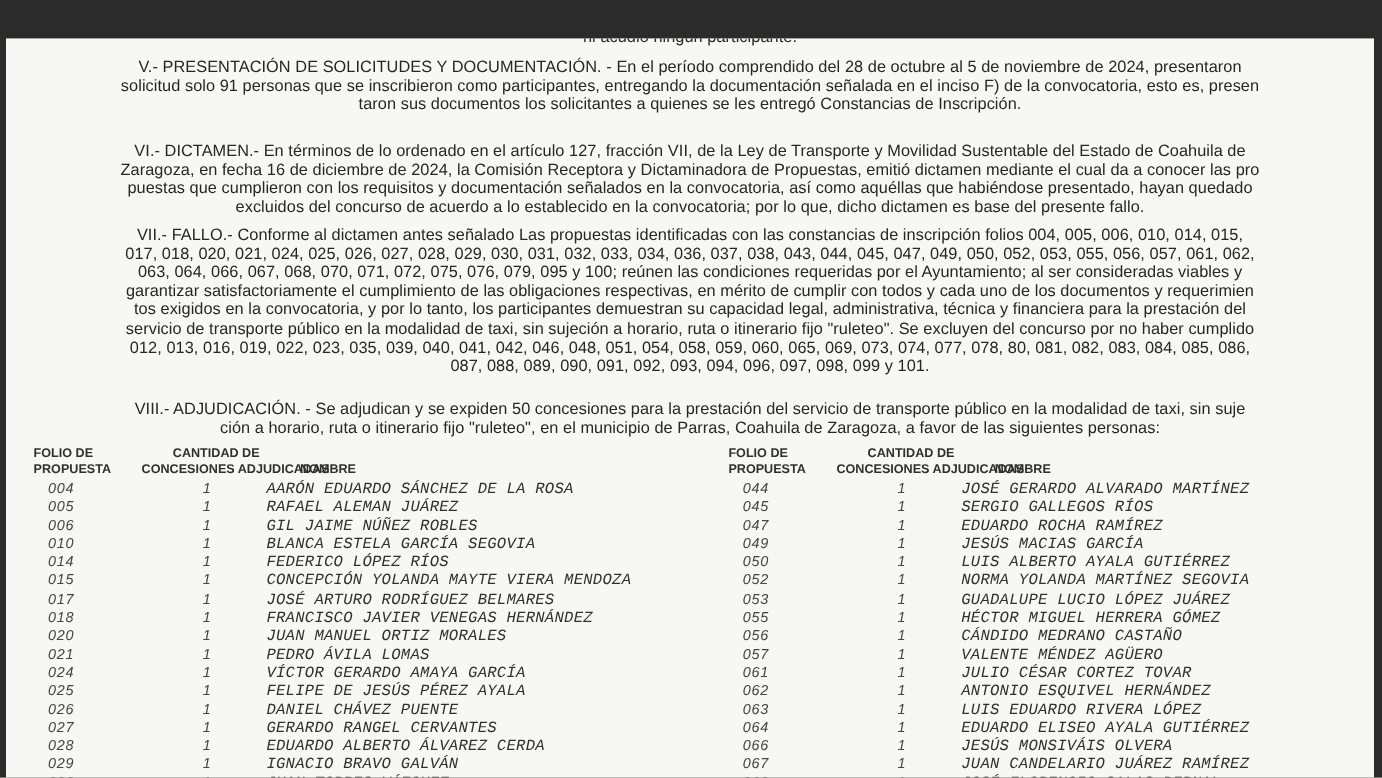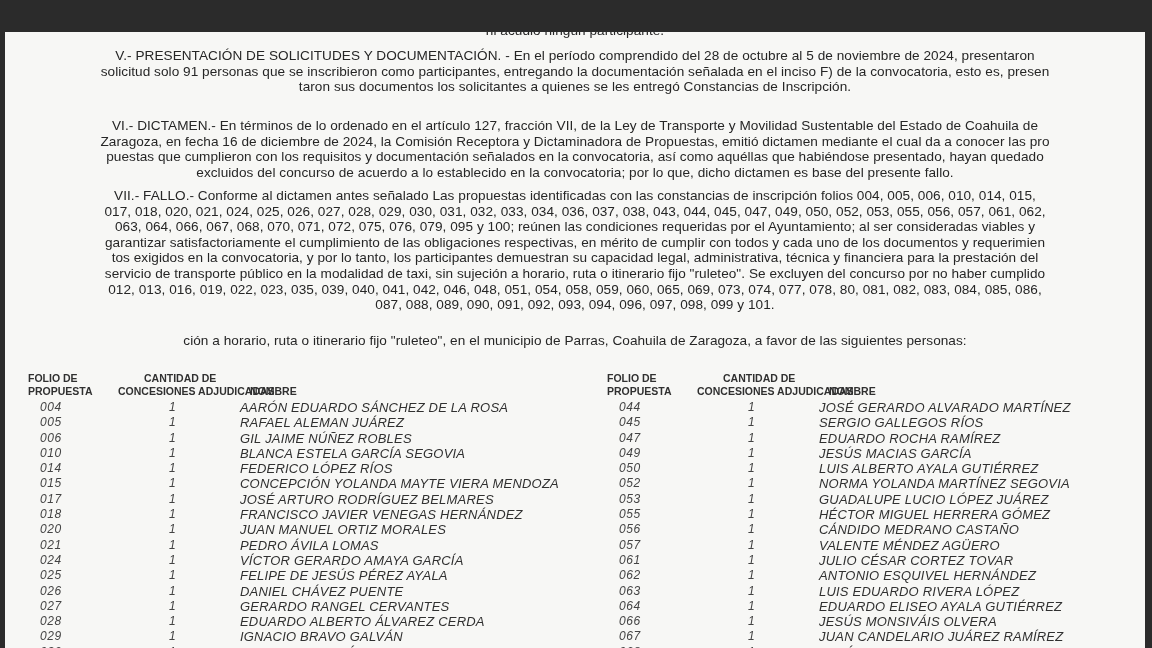--- a/index.html
+++ b/index.html
@@ -37,21 +37,21 @@
     .tbl.left { left: 23px; width: 530px; }
     .tbl.right { left: 602px; width: 540px; }
     .thead { position: relative; height: 28px; font-weight: bold; font-size: 10.5px; line-height: 13px; text-decoration: underline; }
     .th-folio { position: absolute; left: 0; top: 0; width: 90px; }
     .th-cant { position: absolute; left: 90px; top: 0; width: 170px; }
     .th-cant .c1 { display: block; padding-left: 26px; }
     .th-nombre { position: absolute; left: 222px; top: 13px; }
     .row { position: relative; height: 15.3px; font-style: italic; font-size: 13px; line-height: 15.3px; white-space: nowrap; }
     .row .folio { position: absolute; left: 12px; color: #444; font-size: 12px; letter-spacing: 0.6px; }
     .row .cant { position: absolute; left: 141px; color: #444; font-size: 12px; }
-    .row .nombre { position: absolute; left: 212px; letter-spacing: 0.2px; }
+    .row .nombre { position: absolute; left: 194px; letter-spacing: 0.2px; font-family: Liberation Mono, monospace; }
   </style>
 </head>
 <body>
 
 <div class="page">
 
   <div class="para cut">
     <span class="ln">ni acudió ningún participante.</span>
   </div>
 
@@ -73,20 +73,21 @@
     <span class="ln">017, 018, 020, 021, 024, 025, 026, 027, 028, 029, 030, 031, 032, 033, 034, 036, 037, 038, 043, 044, 045, 047, 049, 050, 052, 053, 055, 056, 057, 061, 062,</span>
     <span class="ln">063, 064, 066, 067, 068, 070, 071, 072, 075, 076, 079, 095 y 100; reúnen las condiciones requeridas por el Ayuntamiento; al ser consideradas viables y</span>
     <span class="ln">garantizar satisfactoriamente el cumplimiento de las obligaciones respectivas, en mérito de cumplir con todos y cada uno de los documentos y requerimien</span>
     <span class="ln">tos exigidos en la convocatoria, y por lo tanto, los participantes demuestran su capacidad legal, administrativa, técnica y financiera para la prestación del</span>
     <span class="ln">servicio de transporte público en la modalidad de taxi, sin sujeción a horario, ruta o itinerario fijo "ruleteo". Se excluyen del concurso por no haber cumplido</span>
     <span class="ln">012, 013, 016, 019, 022, 023, 035, 039, 040, 041, 042, 046, 048, 051, 054, 058, 059, 060, 065, 069, 073, 074, 077, 078, 80, 081, 082, 083, 084, 085, 086,</span>
     <span class="ln">087, 088, 089, 090, 091, 092, 093, 094, 096, 097, 098, 099 y 101.</span>
   </div>
 
   <div class="para p8">
+    <span class="ln">VIII.- ADJUDICACIÓN. - Se adjudican y se expiden 50 concesiones para la prestación del servicio de transporte público en la modalidad de taxi, sin suje</span>
     <span class="ln">ción a horario, ruta o itinerario fijo "ruleteo", en el municipio de Parras, Coahuila de Zaragoza, a favor de las siguientes personas:</span>
   </div>
 
   <div class="tbl left">
     <div class="thead">
       <div class="th-folio">
         <span style="display:block">FOLIO DE</span>
         <span style="display:block">PROPUESTA</span>
       </div>
       <div class="th-cant">

